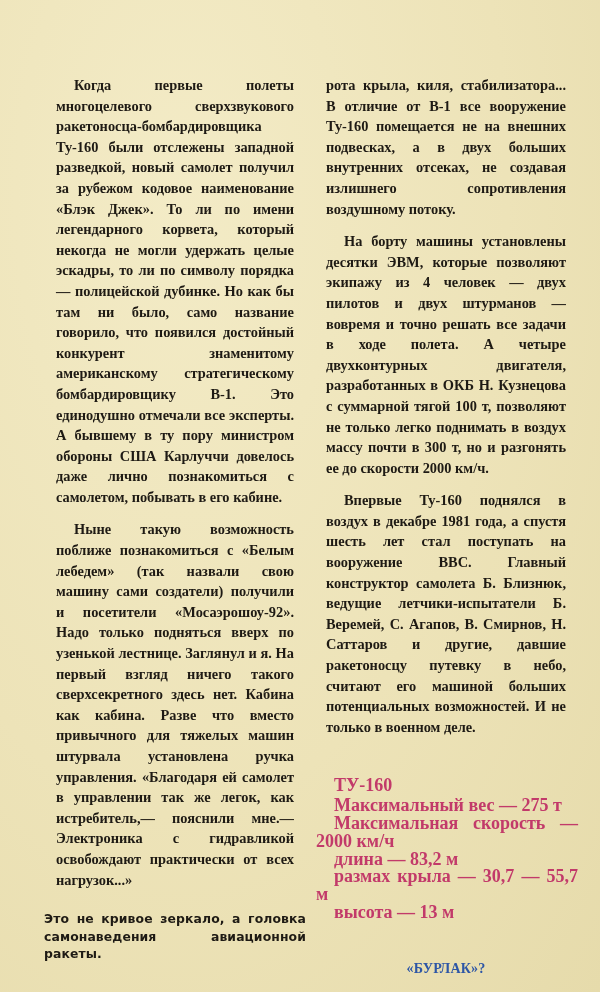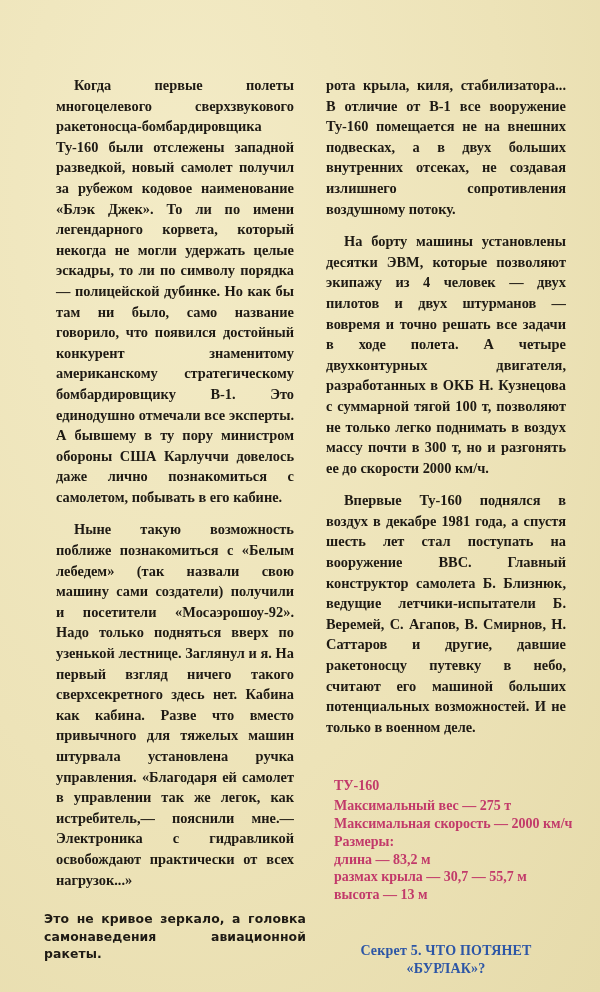--- a/index.html
+++ b/index.html
@@ -41,21 +41,21 @@
     font-size: 12.4px;
     line-height: 17.5px;
     text-align: justify;
     margin-top: 20px;
     letter-spacing: 0.1px;
   }
   .specs {
     margin-top: 40px;
     color: #c23a6a;
     font-weight: bold;
-    font-size: 14px;
+    font-size: 18px;
     line-height: 17.8px;
     text-align: justify;
     padding-left: 2px;
   }
   .specs .ind { text-indent: 18px; }
   .specs .title { text-indent: 18px; margin-bottom: 2px; }
   .heading2 { margin-top: 38px; margin-bottom: 14px; }
 </style>
 </head>
 <body>
@@ -72,26 +72,24 @@
 
   <div class="col col-right">
     <p class="para">рота крыла, киля, стабилизатора... В отличие от В-1 все вооружение Ту-160 помещается не на внешних подвесках, а в двух больших внутренних отсеках, не создавая излишнего сопротивления воздушному потоку.</p>
     <p class="indent para">На борту машины установлены десятки ЭВМ, которые позволяют экипажу из 4 человек — двух пилотов и двух штурманов — вовремя и точно решать все задачи в ходе полета. А четыре двухконтурных двигателя, разработанных в ОКБ Н. Кузнецова с суммарной тягой 100 т, позволяют не только легко поднимать в воздух массу почти в 300 т, но и разгонять ее до скорости 2000 км/ч.</p>
     <p class="indent para">Впервые Ту-160 поднялся в воздух в декабре 1981 года, а спустя шесть лет стал поступать на вооружение ВВС. Главный конструктор самолета Б. Близнюк, ведущие летчики-испытатели Б. Веремей, С. Агапов, В. Смирнов, Н. Саттаров и другие, давшие ракетоносцу путевку в небо, считают его машиной больших потенциальных возможностей. И не только в военном деле.</p>
 
     <div class="specs">
       <div class="title">ТУ-160</div>
       <div class="ind">Максимальный вес — 275 т</div>
       <div class="ind">Максимальная скорость — 2000 км/ч</div>
-      <div class="ind">Размеры:</div>
       <div class="ind">длина — 83,2 м</div>
       <div class="ind">размах крыла — 30,7 — 55,7 м</div>
       <div class="ind">высота — 13 м</div>
     </div>
 
     <div class="heading heading2">
-      <span style="display:block">Секрет 5. ЧТО ПОТЯНЕТ</span>
       <span style="display:block">«БУРЛАК»?</span>
     </div>
 
   </div>
 
 </div>
 
 </body></html>

